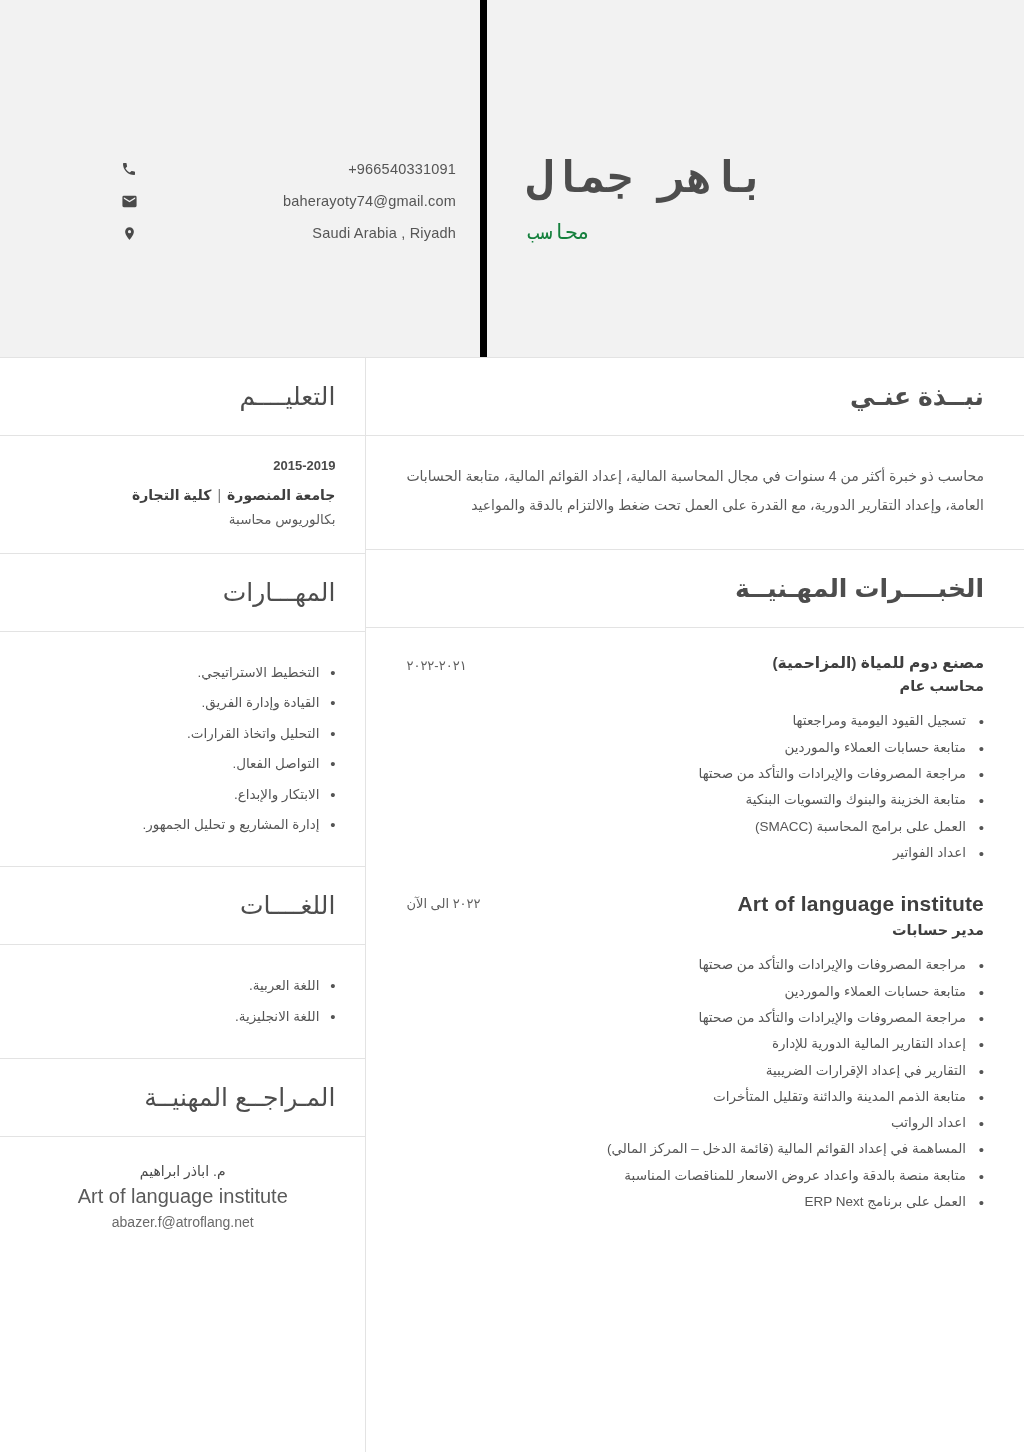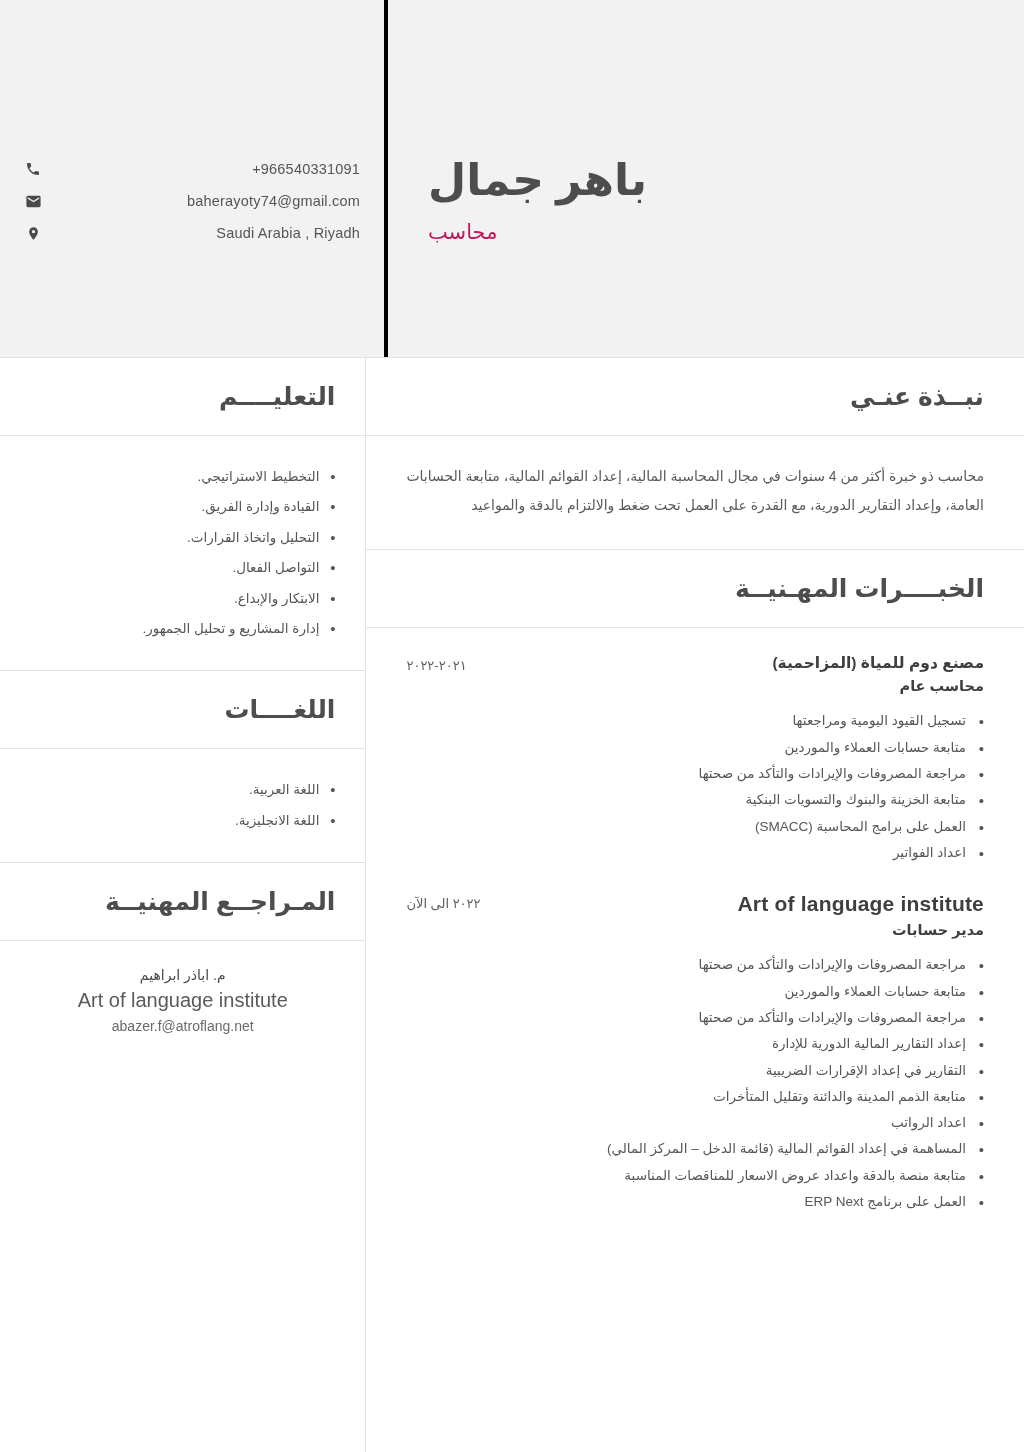--- a/index.html
+++ b/index.html
@@ -16,41 +16,42 @@
     overflow: hidden;
   }
   
   .header {
     display: flex;
     height: 358px;
     background: #f2f2f2;
     border-bottom: 1px solid #e3e3e3;
   }
   .header-left {                 
-    width: 640px;
-    position: relative;
-    border-left: 4px solid #000000;
+    width: 544px;
+    position: relative;
+    border-left: 7px solid #000000;
+    font-family: Liberation Mono, monospace;
   }
   .name-block {
     position: absolute;
     right: 0; left: 40px;
     top: 155px;
     text-align: left;
   }
   .name {
     font-size: 44px;
     font-weight: 700;
     color: #4d4d4d;
     letter-spacing: 0px;
     line-height: 1.15;
   }
   .job-title {
     margin-top: 14px;
     font-size: 21px;
-    color: #be185d;
+    color: #15803d;
     letter-spacing: 2px;
   }
   .header-right {
     width: 384px;
     position: relative;
   }
   .contact-list {
     position: absolute;
     top: 160px;
     right: 24px;
@@ -175,21 +176,21 @@
     border-bottom: 1px solid #e3e3e3;
     text-align: right;
   }
   .side-head {
     border-bottom: 1px solid #e3e3e3;
     padding: 24px 30px;
     text-align: right;
   }
   .side-head h2 {
     font-size: 25px;
-    font-weight: 700;
+    font-weight: 400;
     color: #4d4d4d;
     letter-spacing: 1px;
   }
   .edu-date {
     font-size: 13px;
     font-weight: 700;
     color: #4a4a4a;
     direction: ltr;
     text-align: right;
     margin-bottom: 14px;
@@ -335,21 +336,31 @@
         </div>
 
       </div>
     </div>
 
     <div class="col-side">
 
       <div class="side-head">
         <h2>التعليــــم</h2>
       </div>
-
+      <div class="side-block">
+        <div class="edu-date">2015-2019</div>
+        <div class="edu-line">
+          <span>جامعة المنصورة</span><span class="sep">|</span><span>كلية التجارة</span>
+        </div>
+        <div class="edu-degree">بكالوريوس محاسبة</div>
+      </div>
+
+      <div class="side-head">
+        <h2>المهـــارات</h2>
+      </div>
       <div class="side-block">
         <ul class="side-list">
           <li>التخطيط الاستراتيجي.</li>
           <li>القيادة وإدارة الفريق.</li>
           <li>التحليل واتخاذ القرارات.</li>
           <li>التواصل الفعال.</li>
           <li>الابتكار والإبداع.</li>
           <li>إدارة المشاريع و تحليل الجمهور.</li>
         </ul>
       </div>

